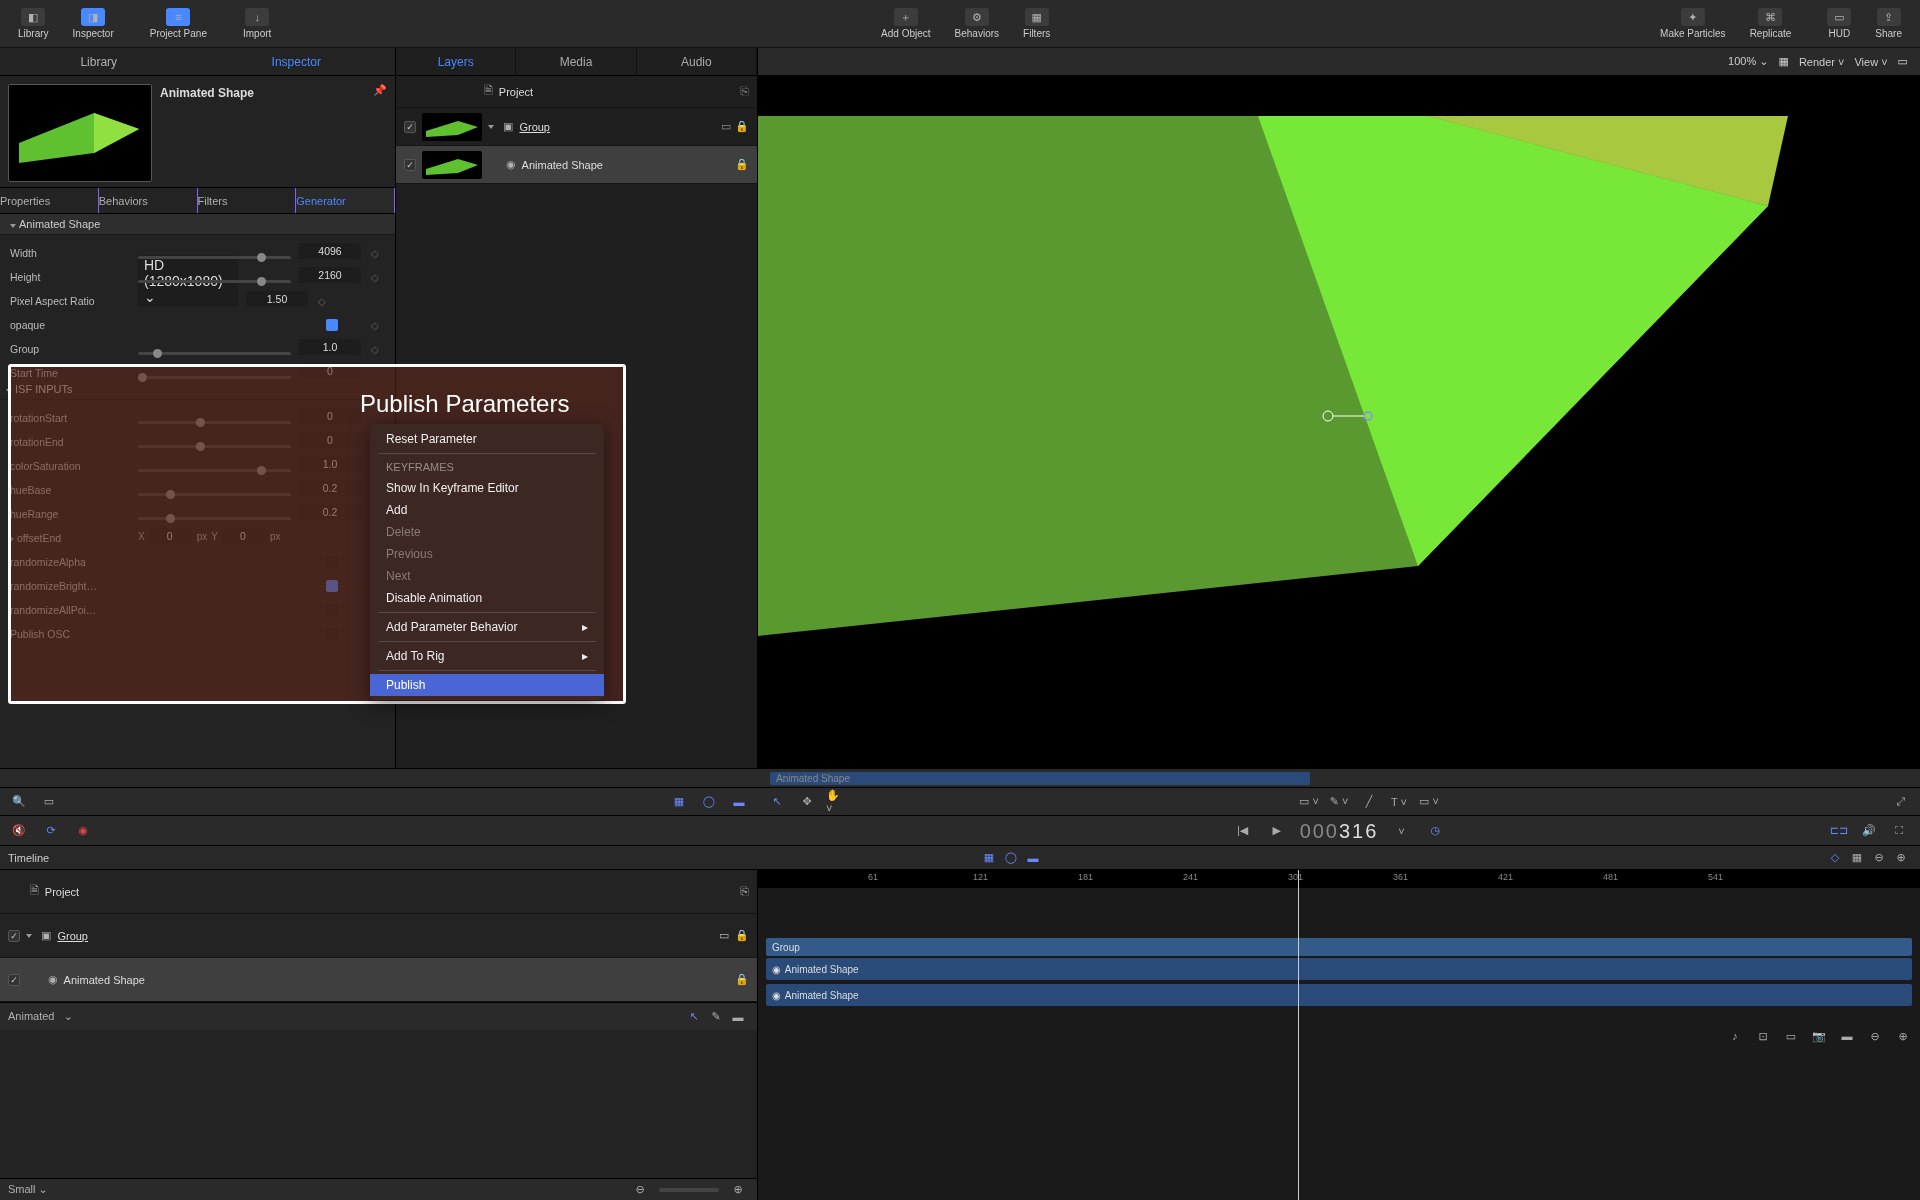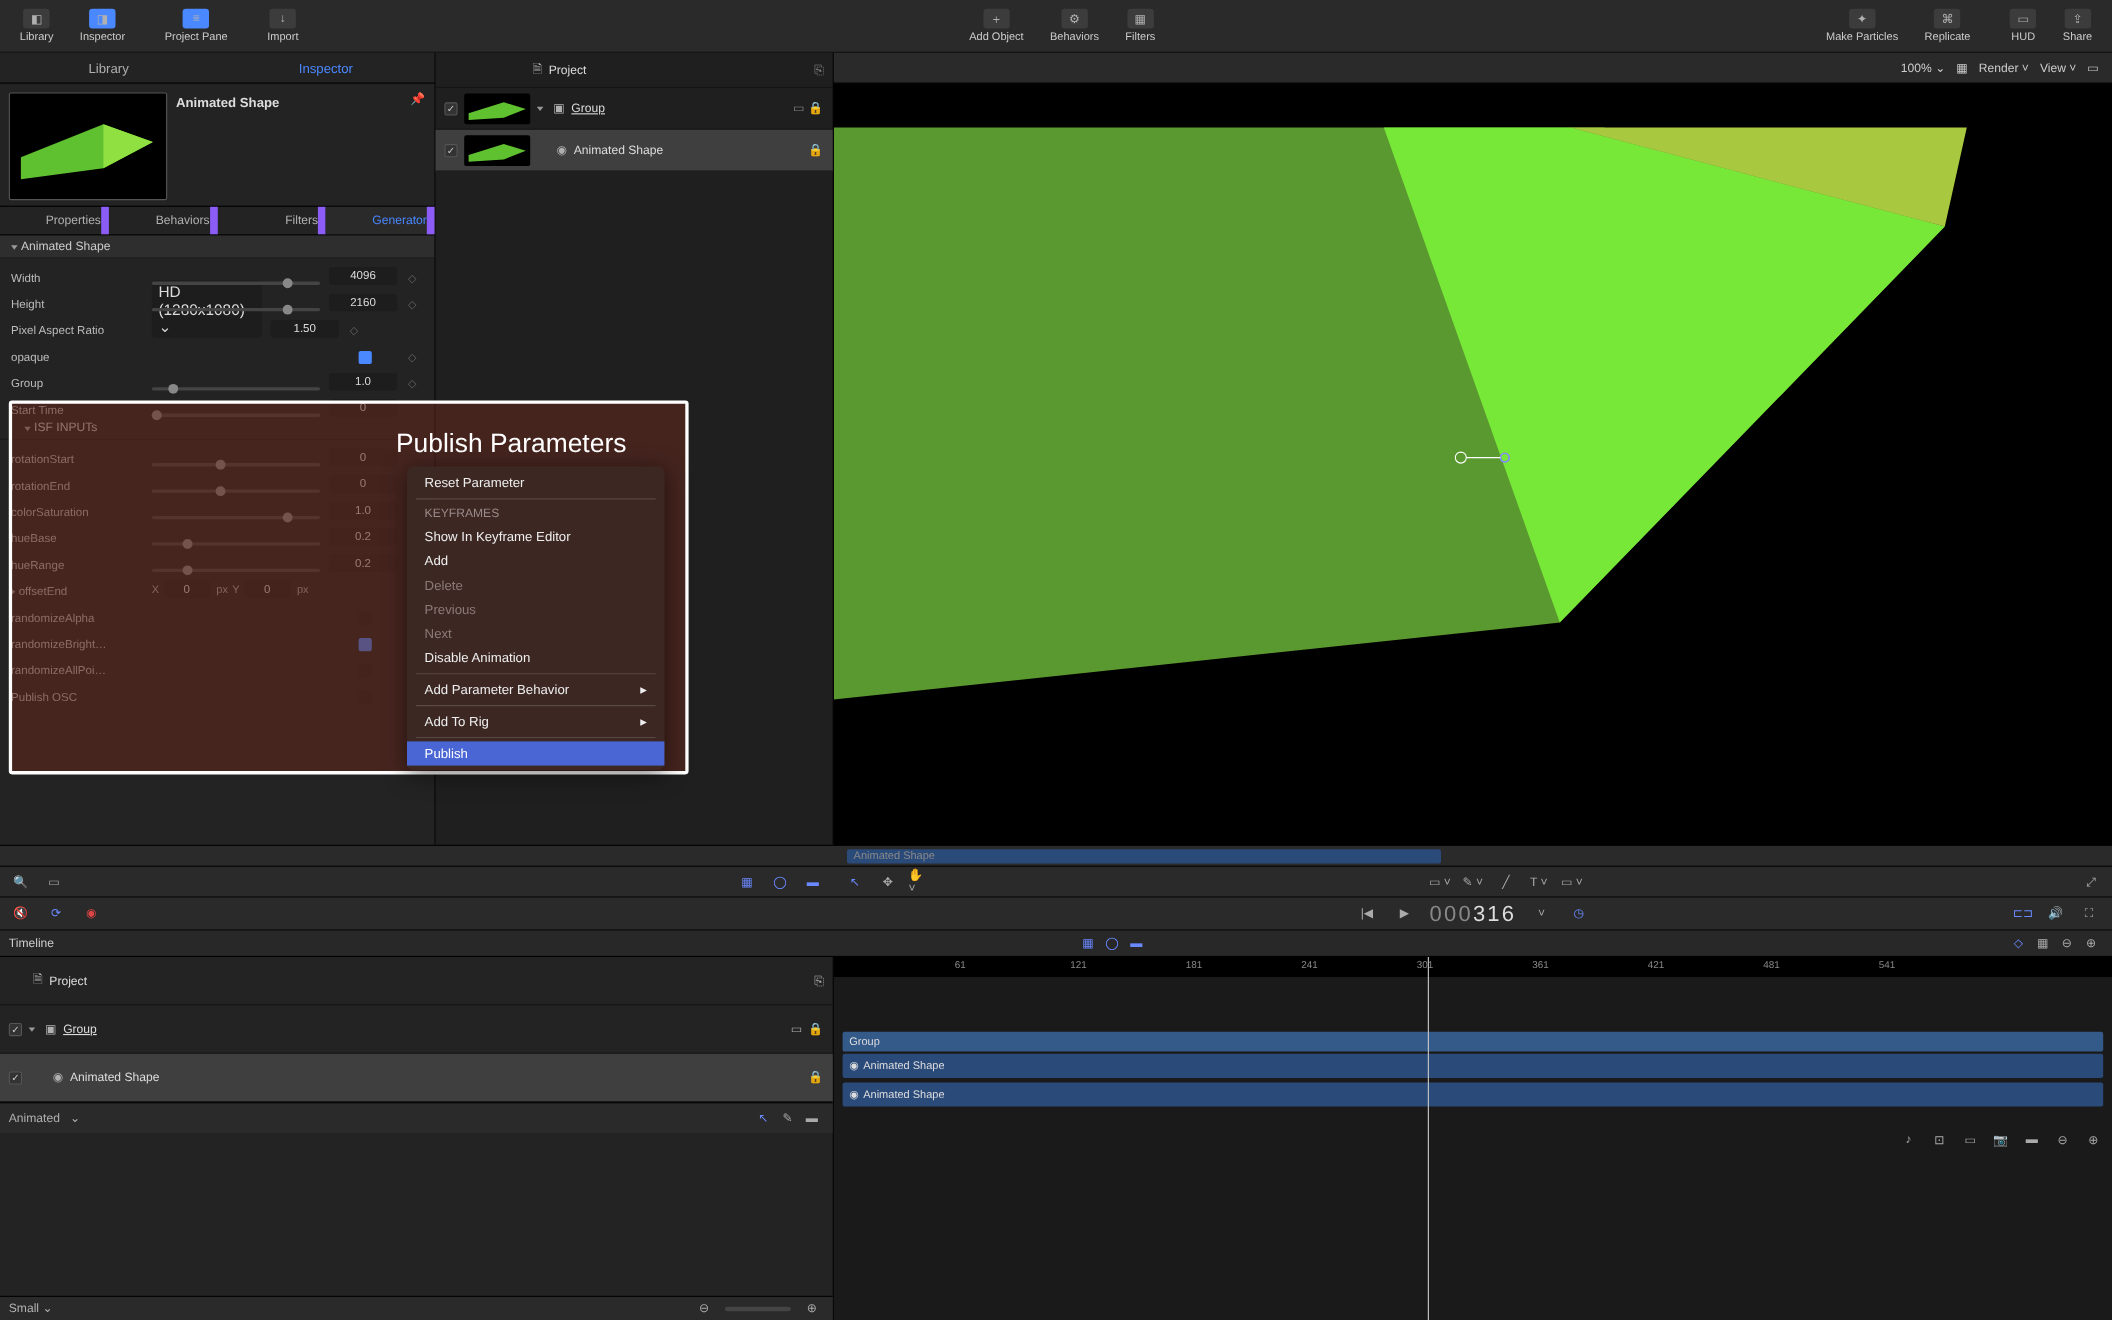--- a/index.html
+++ b/index.html
@@ -22,21 +22,21 @@
 .lefttabs { height: 28px; display: flex; border-bottom: 1px solid #000; }
 .lefttab { flex: 1; text-align: center; line-height: 28px; font-size: 12px; cursor: pointer; }
 .lefttab.active { color: #4a88ff; }
 .preview-row { height: 112px; display: flex; padding: 8px; gap: 8px; border-bottom: 1px solid #000; }
 .preview-thumb { width: 144px; height: 98px; background: #000; border: 1px solid #555; border-radius: 2px; position: relative; overflow: hidden; }
 .preview-title { flex: 1; font-size: 12px; font-weight: 600; color: #ddd; padding-top: 2px; }
 .pin-icon { width: 14px; color: #888; }
 
 
 .inspector-tabs { height: 26px; display: flex; border-bottom: 1px solid #000; }
-.inspector-tab { flex: 1; text-align: right; line-height: 26px; font-size: 11px; cursor: pointer; border-right: 7px solid #8b5cf6; }
+.inspector-tab { flex: 1; text-align: left; line-height: 26px; font-size: 11px; cursor: pointer; border-right: 1px solid #8b5cf6; }
 .inspector-tab.active { color: #4a88ff; background: #2a2a2a; }
 
 
 .paramlist { flex: 1; overflow: auto; }
 .param-header { padding: 4px 10px; font-size: 11px; color: #ccc; background: #2e2e2e; border-bottom: 1px solid #1a1a1a; }
 .param-row { display: flex; align-items: flex-end; height: 24px; padding: 0 10px; gap: 8px; }
 .param-label { width: 120px; font-size: 10.5px; color: #bbb; }
 .param-slider { flex: 1; height: 3px; background: #444; position: relative; border-radius: 2px; }
 .param-slider .dot { width: 9px; height: 9px; background: #888; border-radius: 50%; position: absolute; top: -3px; }
 .param-value { width: 62px; text-align: center; font-size: 10.5px; color: #ddd; background: #1d1d1d; border-radius: 3px; padding: 2px 0; margin-right: 2px; }
@@ -243,21 +243,21 @@
         <div class="param-after">◇</div>
       </div>
       <div class="param-row">
         <div class="param-label">Start Time</div>
         <div class="param-slider">
             <div class="dot" style="left:0%"></div>
           </div>
         <div class="param-value">0</div>
         <div class="param-after"></div>
       </div>
-      <div class="param-header" style="background:transparent;padding-left:22px"><span class="tri down"></span><span>ISF INPUTs</span></div>
+      <div class="param-header" style="background:transparent;padding-left:6px"><span class="tri down"></span><span>ISF INPUTs</span></div>
       <div class="param-row">
         <div class="param-label">rotationStart</div>
         <div class="param-slider">
             <div class="dot" style="left:38%"></div>
           </div>
         <div class="param-value">0</div>
         <div class="param-after"></div>
       </div>
       <div class="param-row">
         <div class="param-label">rotationEnd</div>
@@ -332,20 +332,25 @@
         <div style="flex:1"></div>
         <div style="width:62px;text-align:center">
             <div class="param-check"></div>
           </div>
         <div class="param-after"></div>
       </div>
     </div>
   </div>
 
   <div class="midcol">
+    <div class="midtabs">
+      <div class="midtab active">Layers</div>
+      <div class="midtab">Media</div>
+      <div class="midtab">Audio</div>
+    </div>
     <div class="layer-row">
       <div style="width:74px"></div>
       <span>🗎</span>
       <div class="layer-name">Project</div>
       <div class="layer-icons">
           <span>⎘</span>
         </div>
     </div>
     <div class="layer-row tall">
       <div class="layer-chk on"></div>

